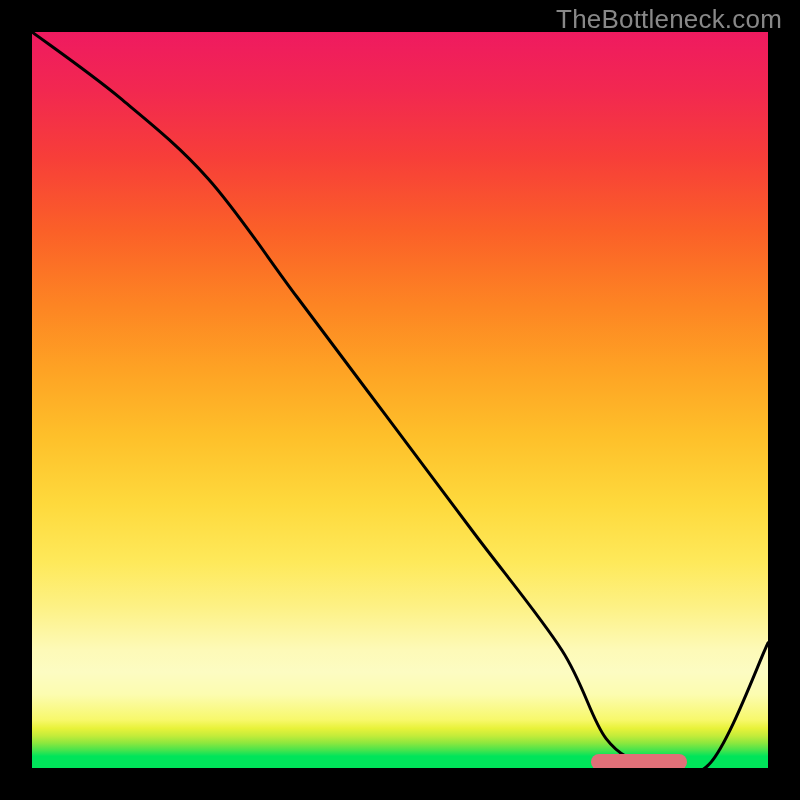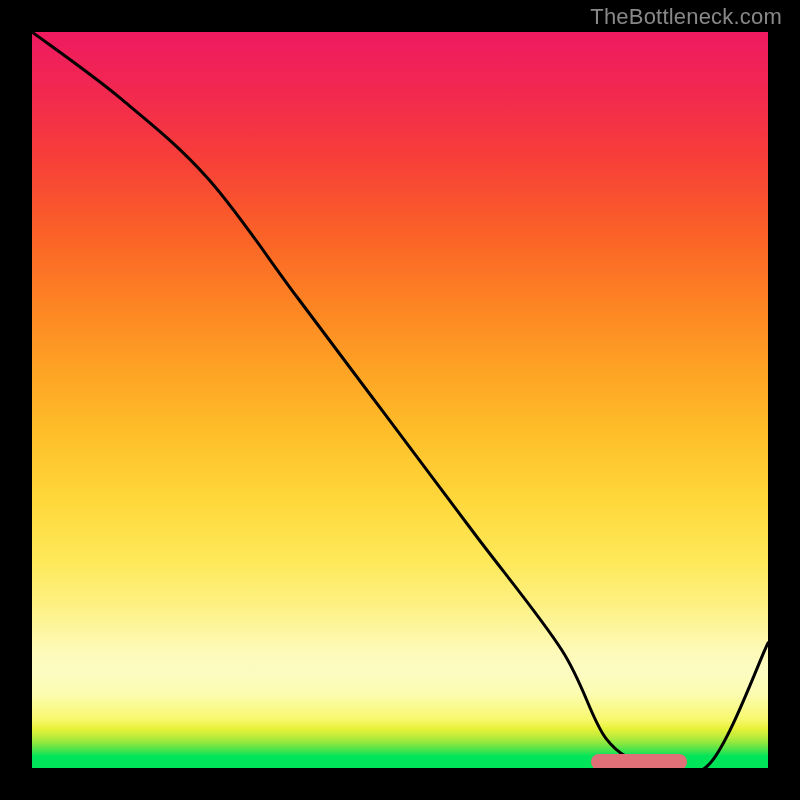--- a/index.html
+++ b/index.html
@@ -14,21 +14,21 @@
   .wrap {
     position: relative;
     width: 800px;
     height: 800px;
   }
   .attribution {
     position: absolute;
     top: 4px;
     right: 18px;
     color: #888;
-    font-size: 22px;
+    font-size: 26px;
     font-family: Arial, sans-serif;
     letter-spacing: 0.2px;
   }
   .plot {
     position: absolute;
     left: 32px;
     top: 32px;
     width: 736px;
     height: 736px;
     box-sizing: border-box;

